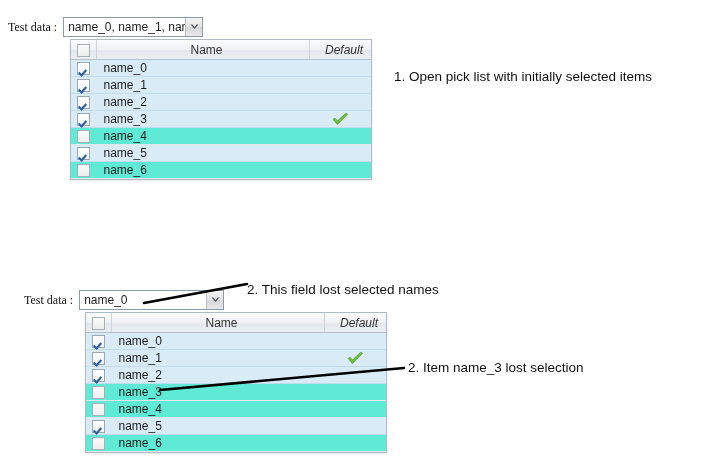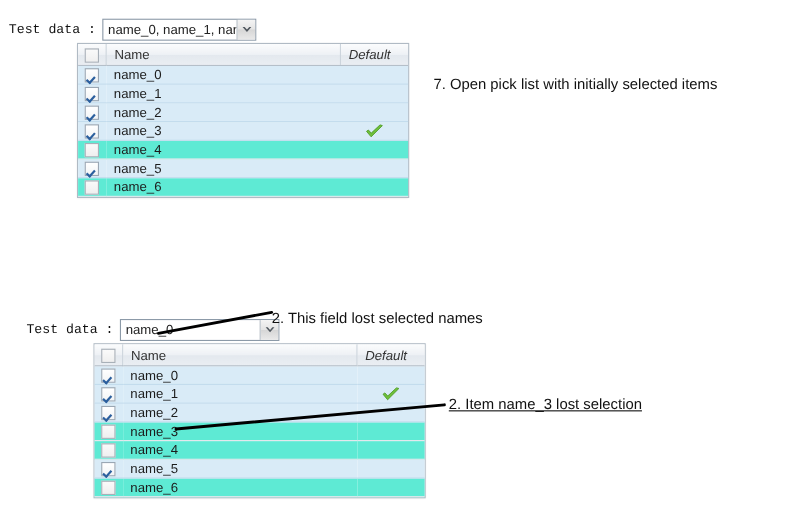--- a/index.html
+++ b/index.html
@@ -21,21 +21,21 @@
   .field-row {
     position: absolute;
     display: flex;
     align-items: center;
     white-space: nowrap;
   }
   .field-label {
     font-size: 12px;
     color: #111;
     margin-right: 6px;
-    font-family: Liberation Mono, monospace;
+    font-family: Liberation Serif, serif;
   }
 
   
   .combo {
     display: inline-flex;
     align-items: stretch;
     height: 20px;
     border: 1px solid #8c9aa8;
     background: #ffffff;
     box-sizing: border-box;
@@ -74,21 +74,21 @@
     width: 100%;
     table-layout: fixed;
     font-size: 12px;
   }
   table.pl th {
     height: 19px;
     background: linear-gradient(to bottom,#fbfcfd 0%,#eef1f5 50%,#e3e8ee 51%,#eaeef3 100%);
     border-bottom: 1px solid #b5bfc9;
     font-weight: normal;
     color: #333;
-    text-align: left;
+    text-align: center;
     padding: 0;
     font-family: "Liberation Sans", sans-serif;
   }
   table.pl th.col-check { width: 25px; border-right: 1px solid #ccd4dc; text-align:center; }
   table.pl th.col-name  { padding-left: 7px; }
   table.pl th.col-default{ width: 54px; padding-left: 7px; border-left: 1px solid #ccd4dc; font-style: italic; }
 
   table.pl td {
     height: 16px;
     padding: 0;
@@ -217,21 +217,21 @@
       <tr class="row-unsel">
         <td class="c-check">
           <span class="cb off"></span></td>
         <td class="c-name">name_6</td>
         <td class="c-default"></td>
       </tr>
     </tbody>
   </table>
 </div>
 
-<div class="ann" style="left:394px; top:69px;">7. Open pick list with initially selected items</div>
+<div class="ann" style="left:394px; top:69px;">1. Open pick list with initially selected items</div>
 
 <div class="field-row" style="left:24px; top:290px;">
   <span class="field-label">Test data :</span>
   <span class="combo" style="width:145px;">
     <span class="combo-value" style="width:128px;">name_0</span>
     <span class="combo-arrow">
       <svg width="9" height="6" viewBox="0 0 9 6" aria-hidden="true">
         <path d="M0.5 0.6 L4.5 5.0 L8.5 0.6 L6.6 0.6 L4.5 2.9 L2.4 0.6 Z" fill="#51585f"></path>
       </svg>
     </span>
@@ -295,18 +295,18 @@
           <span class="cb off"></span></td>
         <td class="c-name">name_6</td>
         <td class="c-default"></td>
       </tr>
     </tbody>
   </table>
 </div>
 
 <div class="ann" style="left:247px; top:282px;">2. This field lost selected names</div>
 
-<div class="ann" style="left:408px; top:360px;text-decoration:underline;">2. Item name_3 lost selection</div>
+<div class="ann" style="left:408px; top:360px;">2. Item name_3 lost selection</div>
 
 <svg class="leader" style="left:0; top:0; width:726px; height:466px;">
   <line x1="144" y1="303" x2="247" y2="284" stroke="#000000" stroke-width="2.6" stroke-linecap="round"></line>
   <line x1="160" y1="390" x2="404" y2="368" stroke="#000000" stroke-width="2.6" stroke-linecap="round"></line>
 </svg>
 
 </body></html>

